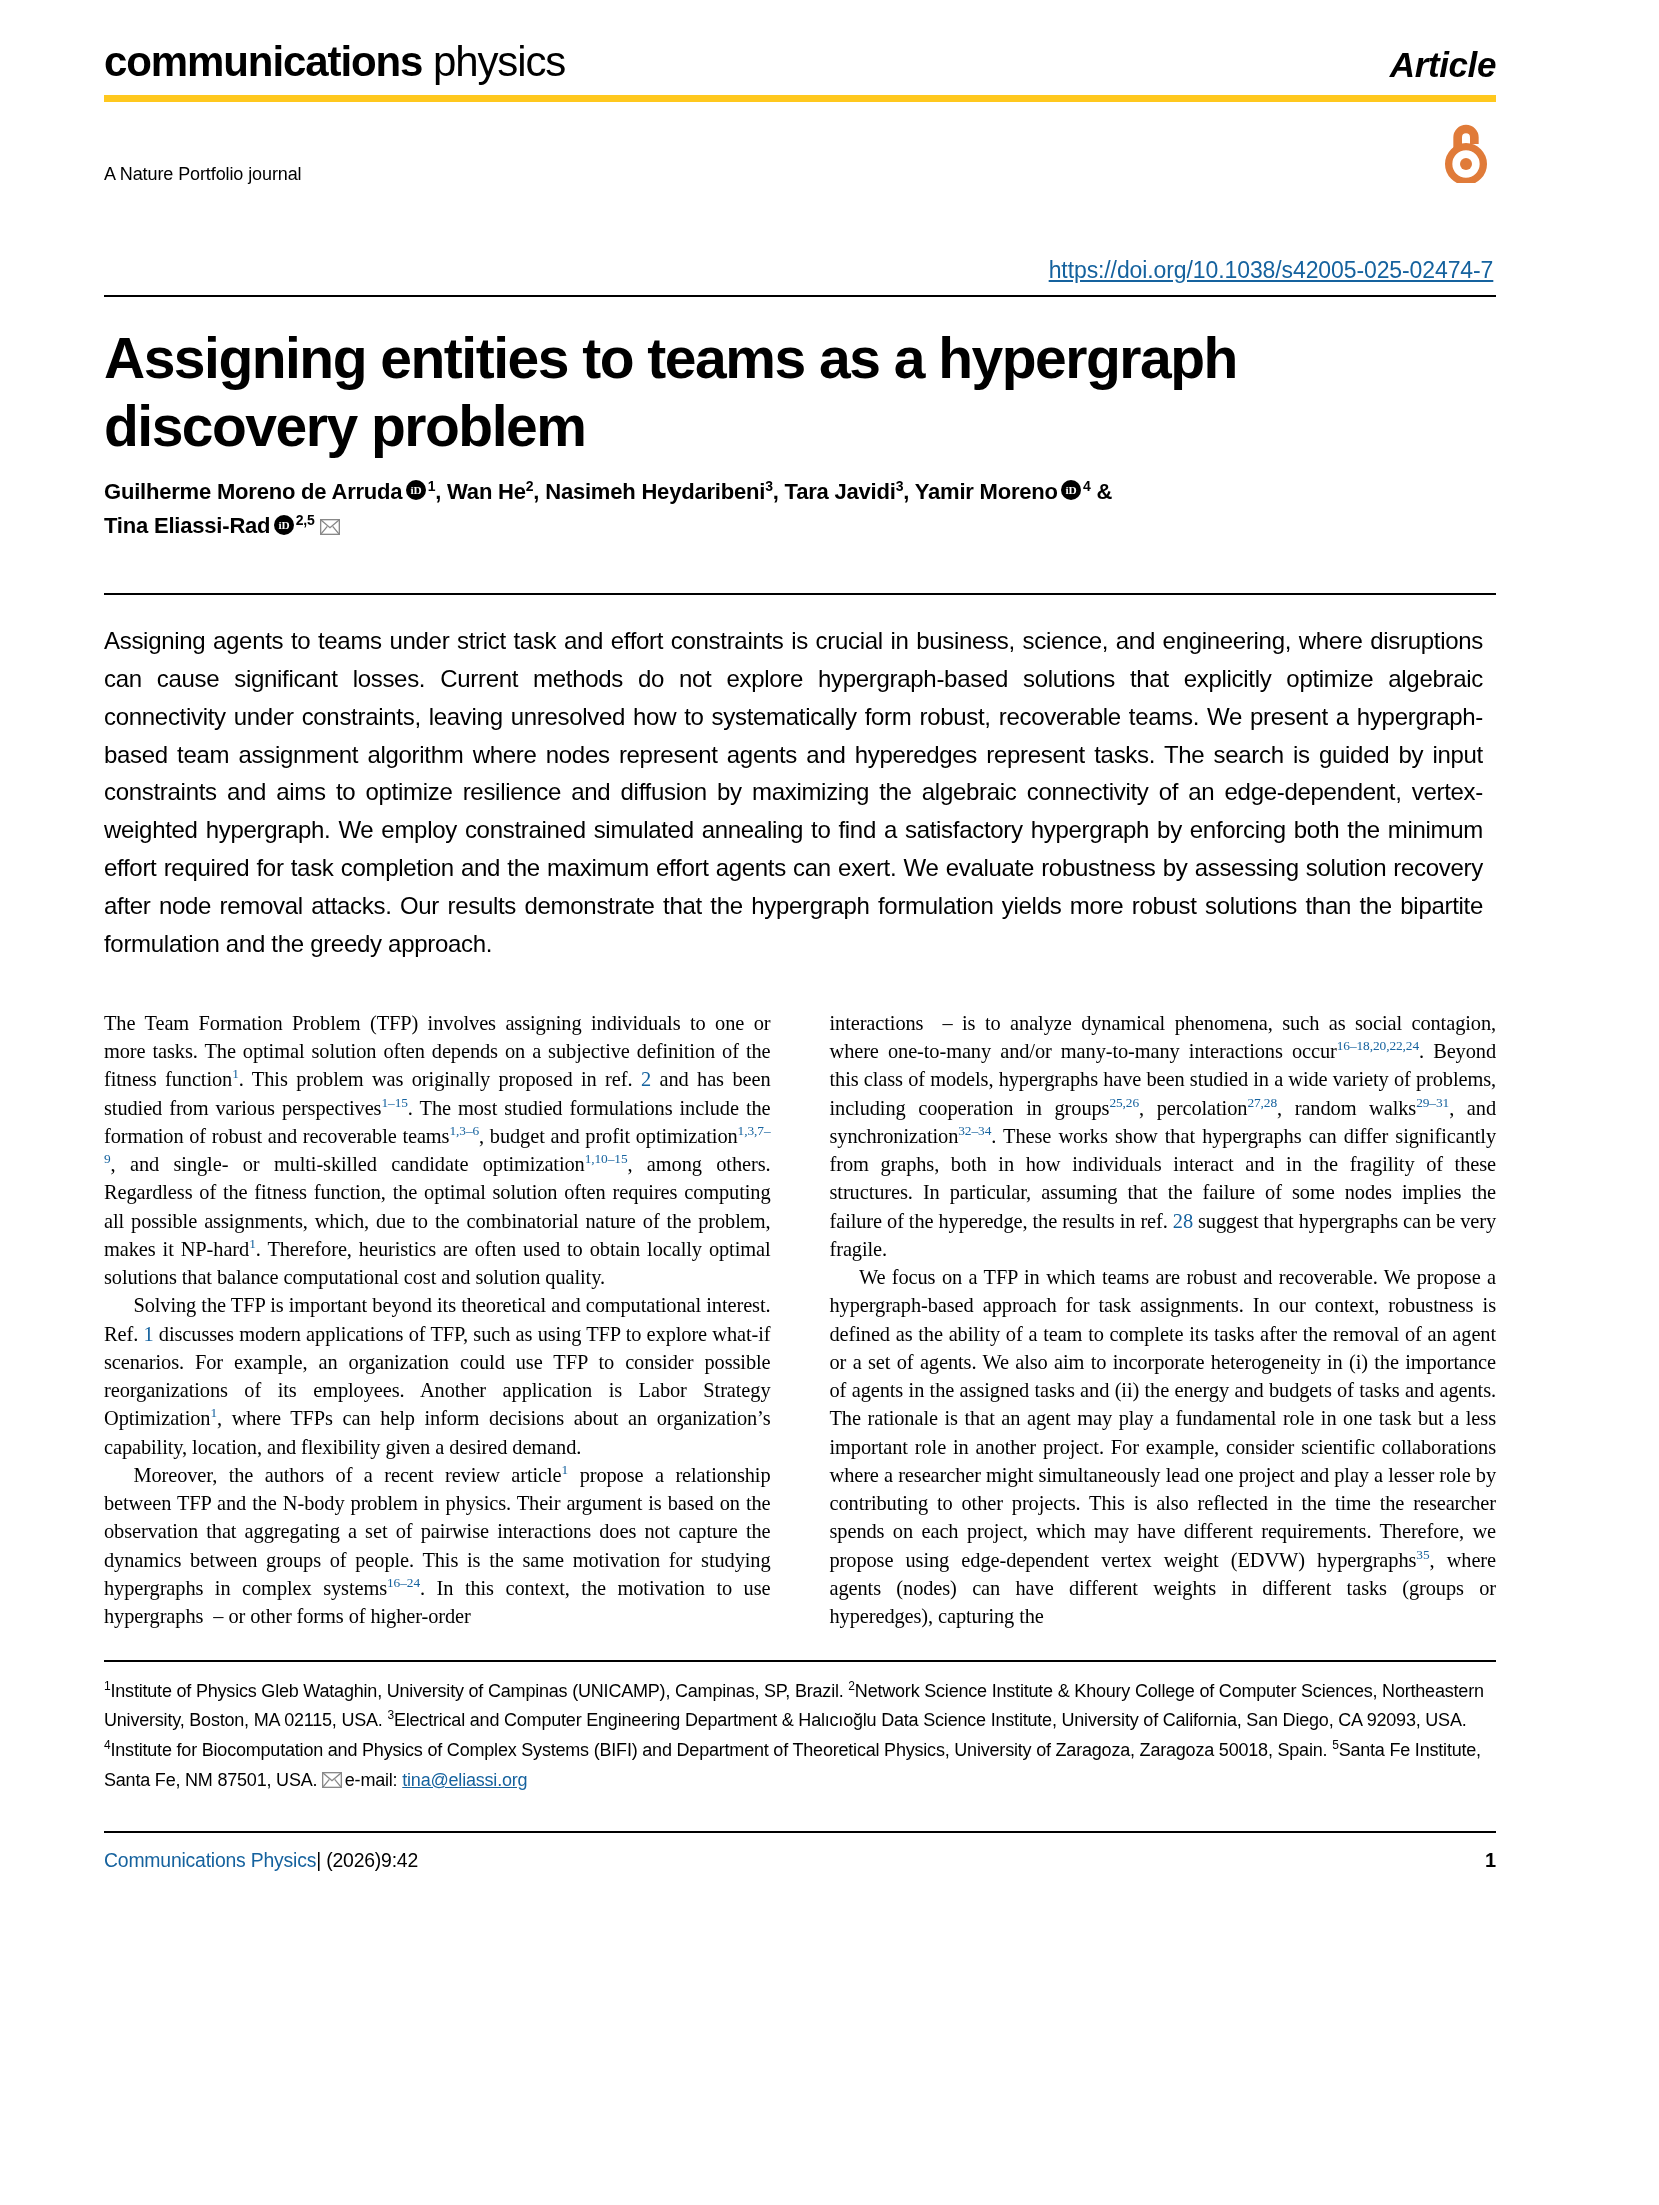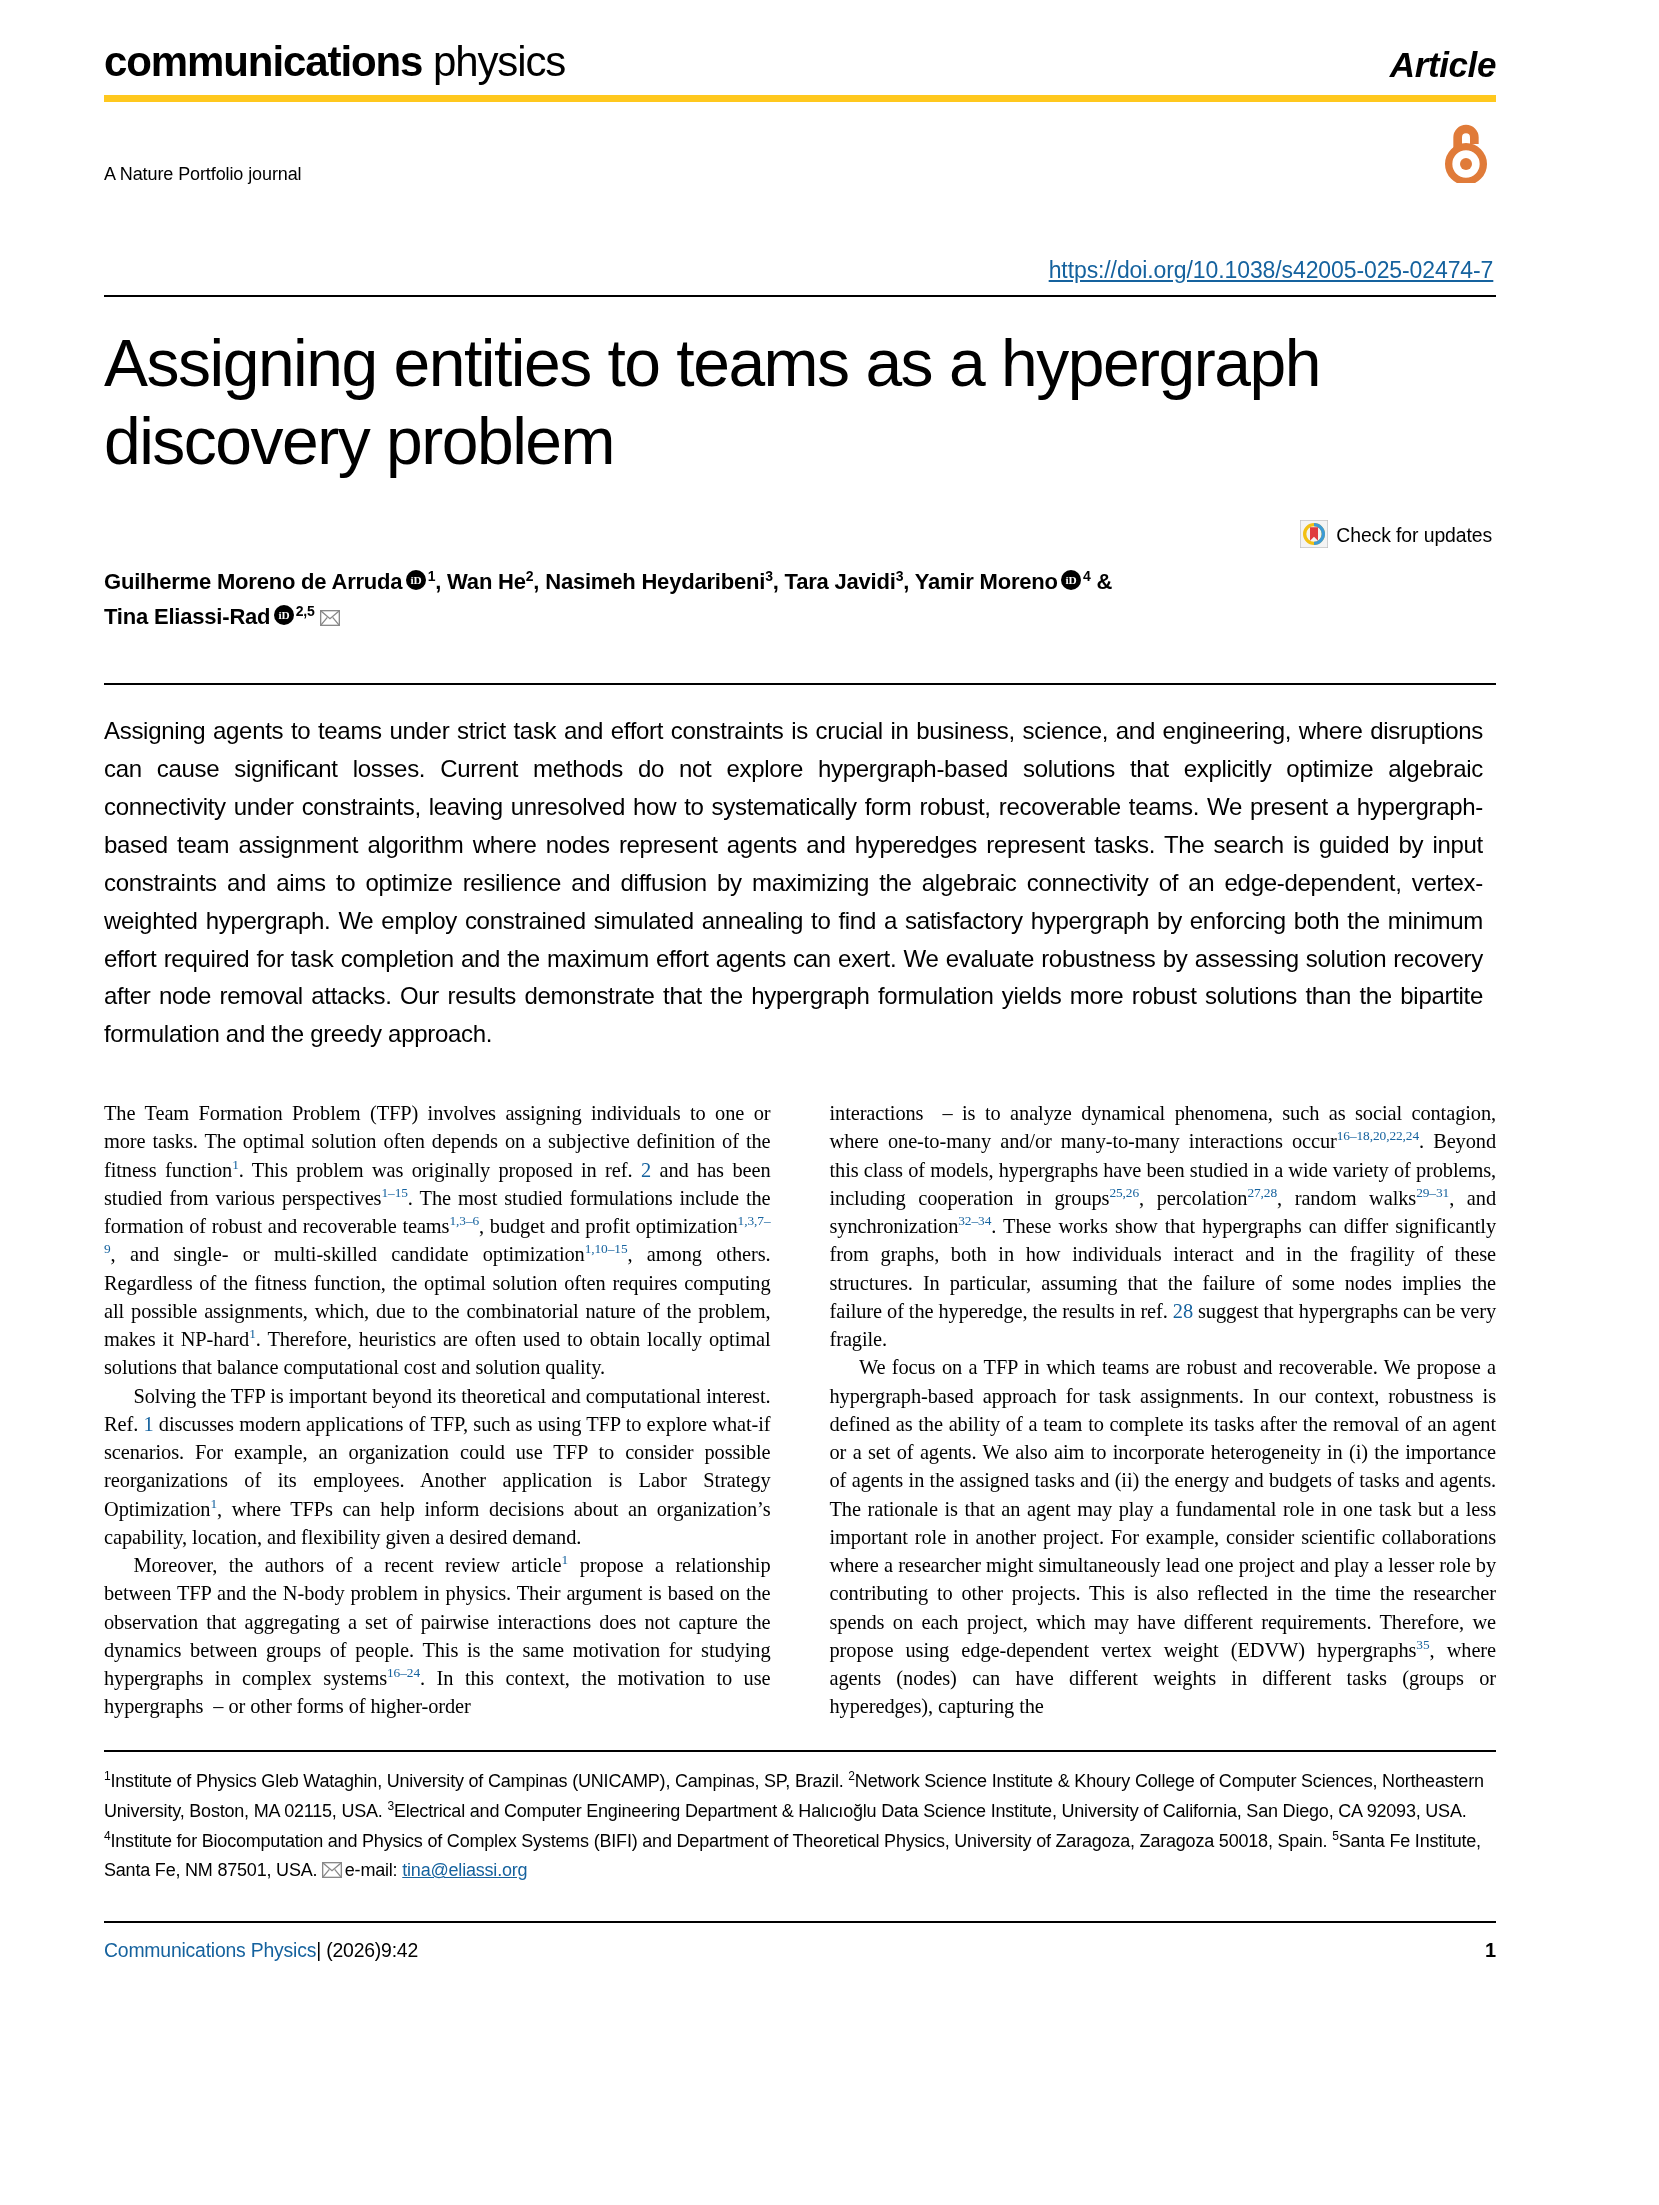--- a/index.html
+++ b/index.html
@@ -83,22 +83,22 @@
   }
 
   .thin-rule {
     height: 2.7px;
     background: #000;
     margin-top: 10.7px;
   }
 
   
   .paper-title {
-    font-size: 66px;
-    font-weight: 400;
+    font-size: 57px;
+    font-weight: 700;
     line-height: 1.18;
     letter-spacing: -1.5px;
     margin-top: 28px;
     max-width: 1238px;
   }
 
   
   .crossmark-row {
     display: flex;
     justify-content: flex-end;
@@ -211,31 +211,20 @@
   </div>
 
   <div class="doi-row">
     <a class="doi-link" href="#">https://doi.org/10.1038/s42005-025-02474-7</a>
   </div>
 
   <div class="thin-rule"></div>
 
   <h1 class="paper-title">Assigning entities to teams as a hypergraph discovery problem</h1>
 
-  <div class="crossmark-row">
-    <span>
-      <svg width="28" height="28" viewBox="0 0 42 42">
-        <rect x="0.5" y="0.5" width="41" height="41" fill="#F4F4F4" stroke="#BDBDBD"></rect>
-        <circle cx="21" cy="21" r="14" fill="none" stroke="#F2C014" stroke-width="5"></circle>
-        <path d="M21 7 a14 14 0 0 1 0 28" fill="none" stroke="#3C9AD6" stroke-width="5"></path>
-        <path d="M15 11 L27 11 L27 31 L21 25 L15 31 Z" fill="#E03A3E"></path>
-      </svg>
-    </span>
-    <span class="crossmark-label">Check for updates</span>
-  </div>
 
   <div class="authors-block">
     <div id="authors-line-1"><span>Guilherme Moreno de Arruda</span><span class="orcid"><svg width="20" height="20" viewBox="0 0 30 30" style="font-size:33px">
             <circle cx="15" cy="15" r="15" fill="#000"></circle>
             <text x="15" y="21" font-size="17" font-family="Liberation Serif, serif" fill="#fff" text-anchor="middle">iD</text>
           </svg></span><sup>1</sup>, <span>Wan He</span><sup>2</sup>, <span>Nasimeh Heydaribeni</span><sup>3</sup>, <span>Tara Javidi</span><sup>3</sup>, <span>Yamir Moreno</span><span class="orcid"><svg width="20" height="20" viewBox="0 0 30 30" style="font-size:33px">
             <circle cx="15" cy="15" r="15" fill="#000"></circle>
             <text x="15" y="21" font-size="17" font-family="Liberation Serif, serif" fill="#fff" text-anchor="middle">iD</text>
           </svg></span><sup>4</sup> &amp;</div>
     <div id="authors-line-2"><span>Tina Eliassi-Rad</span><span class="orcid"><svg width="20" height="20" viewBox="0 0 30 30" style="font-size:33px">

